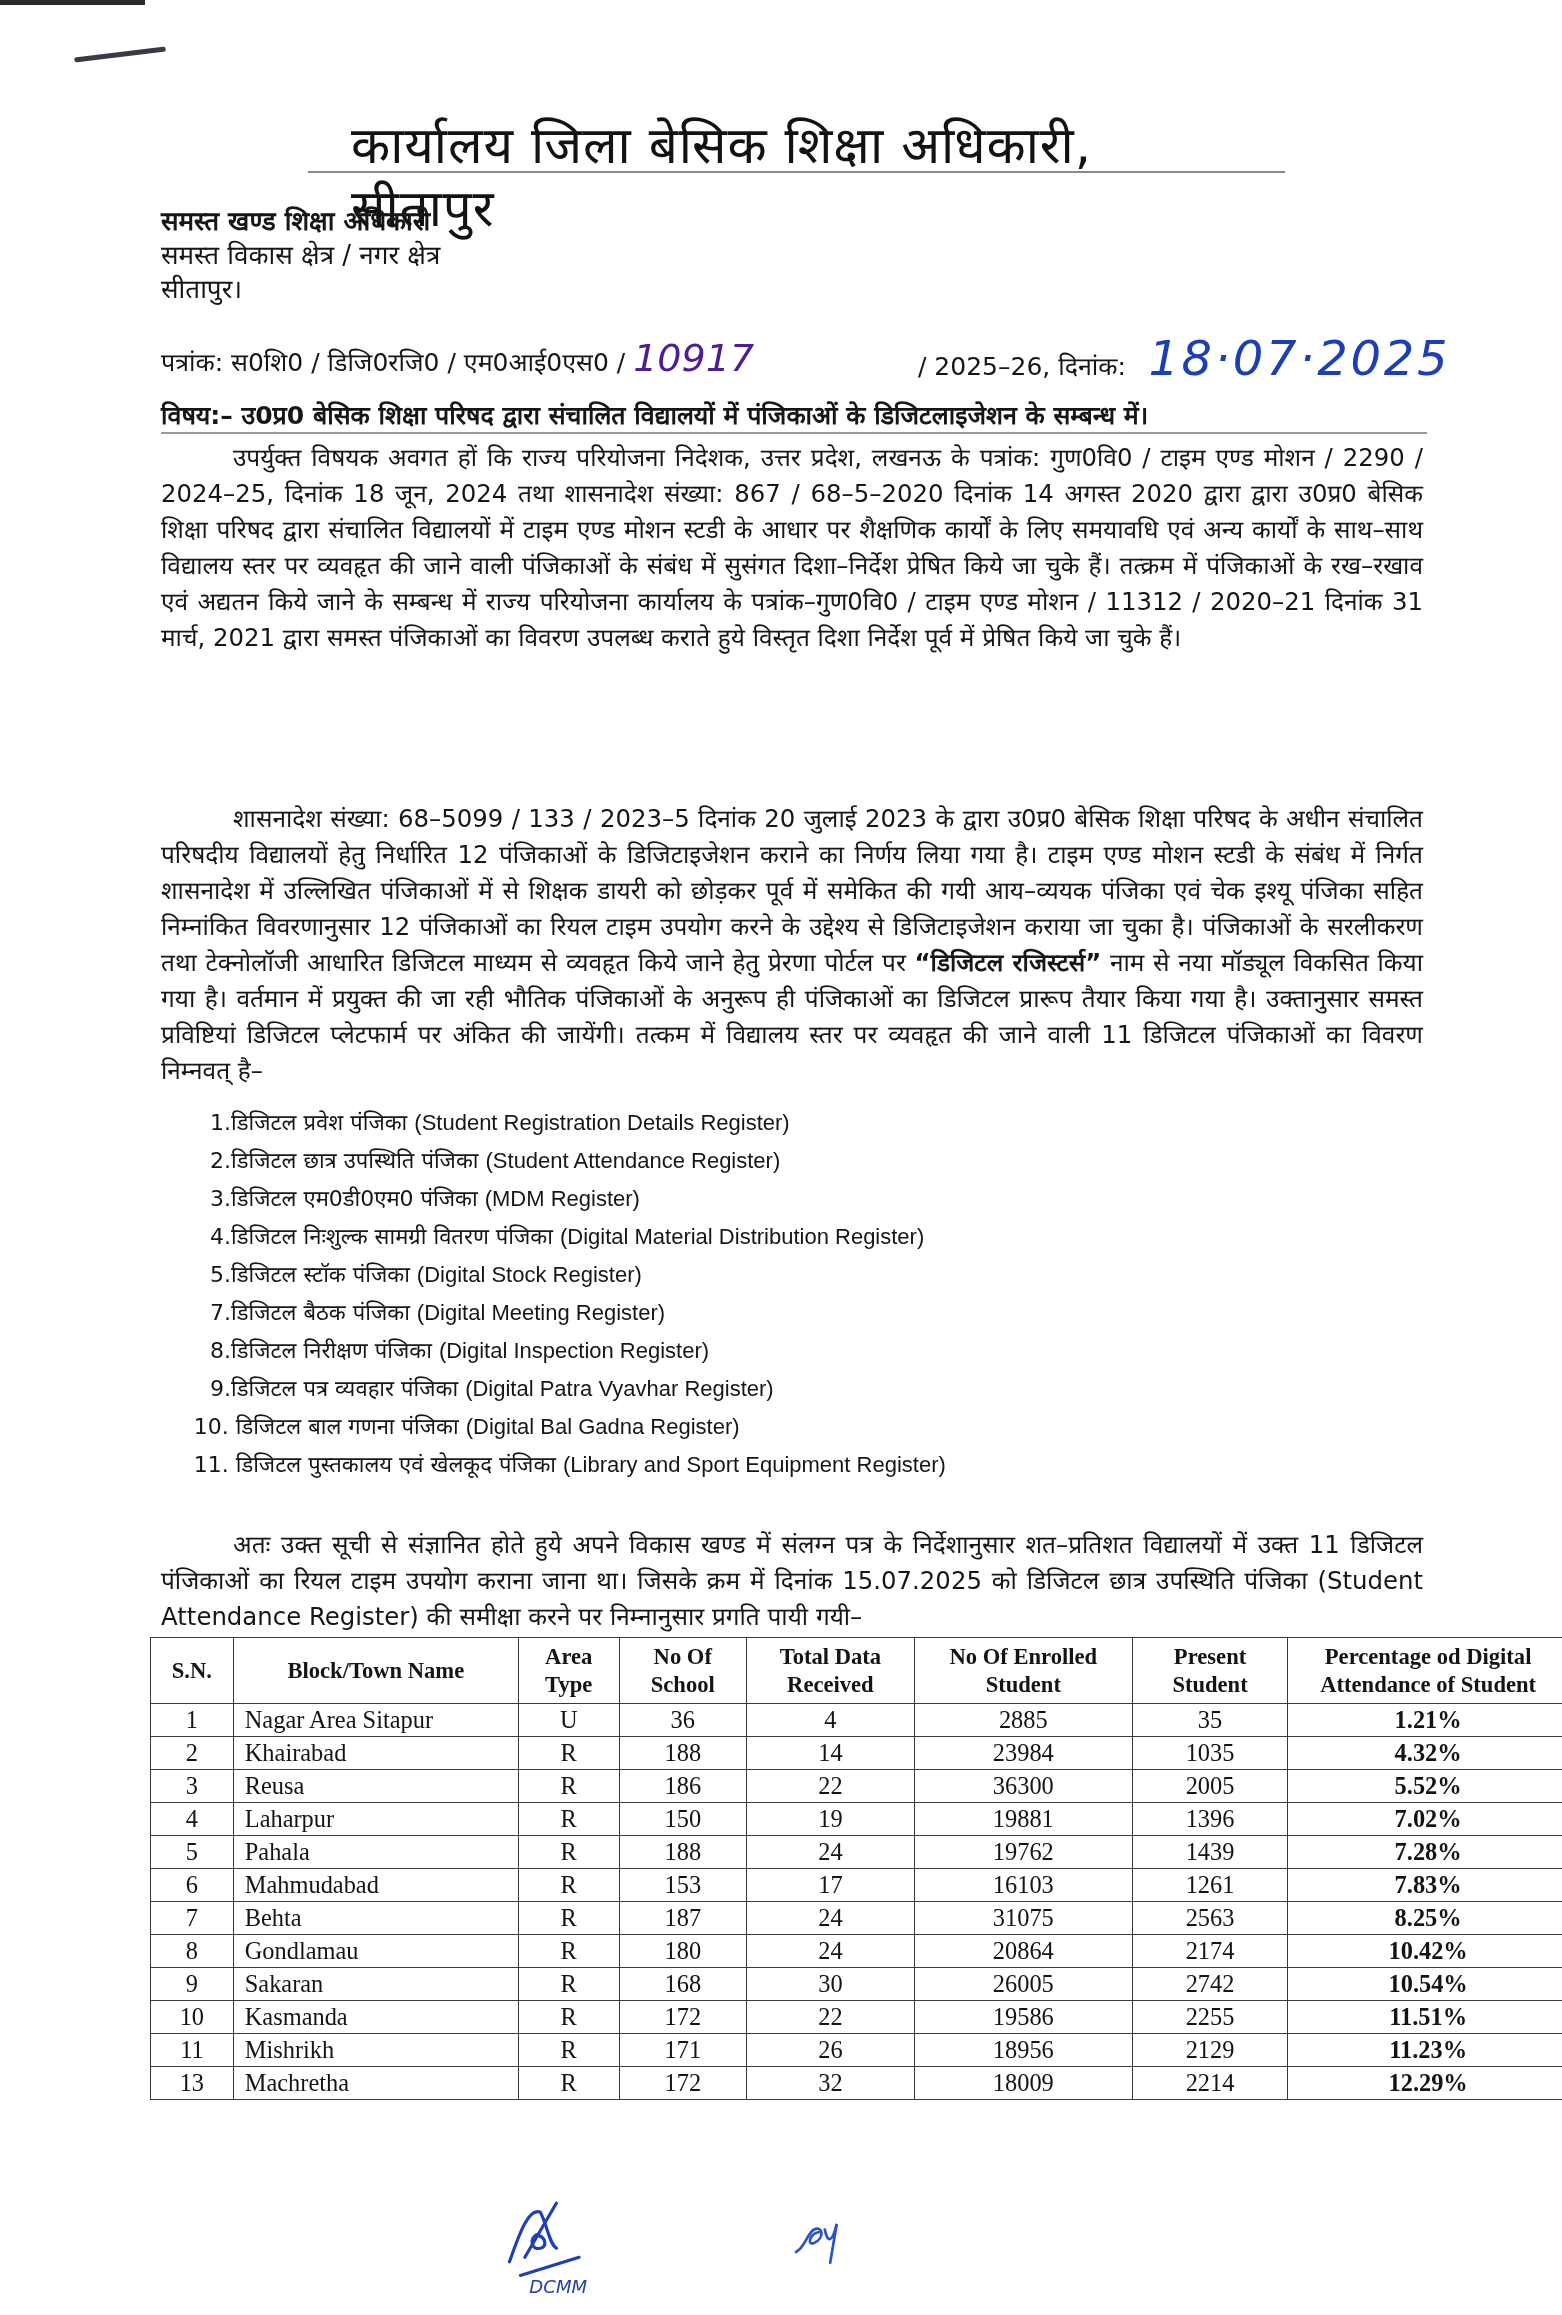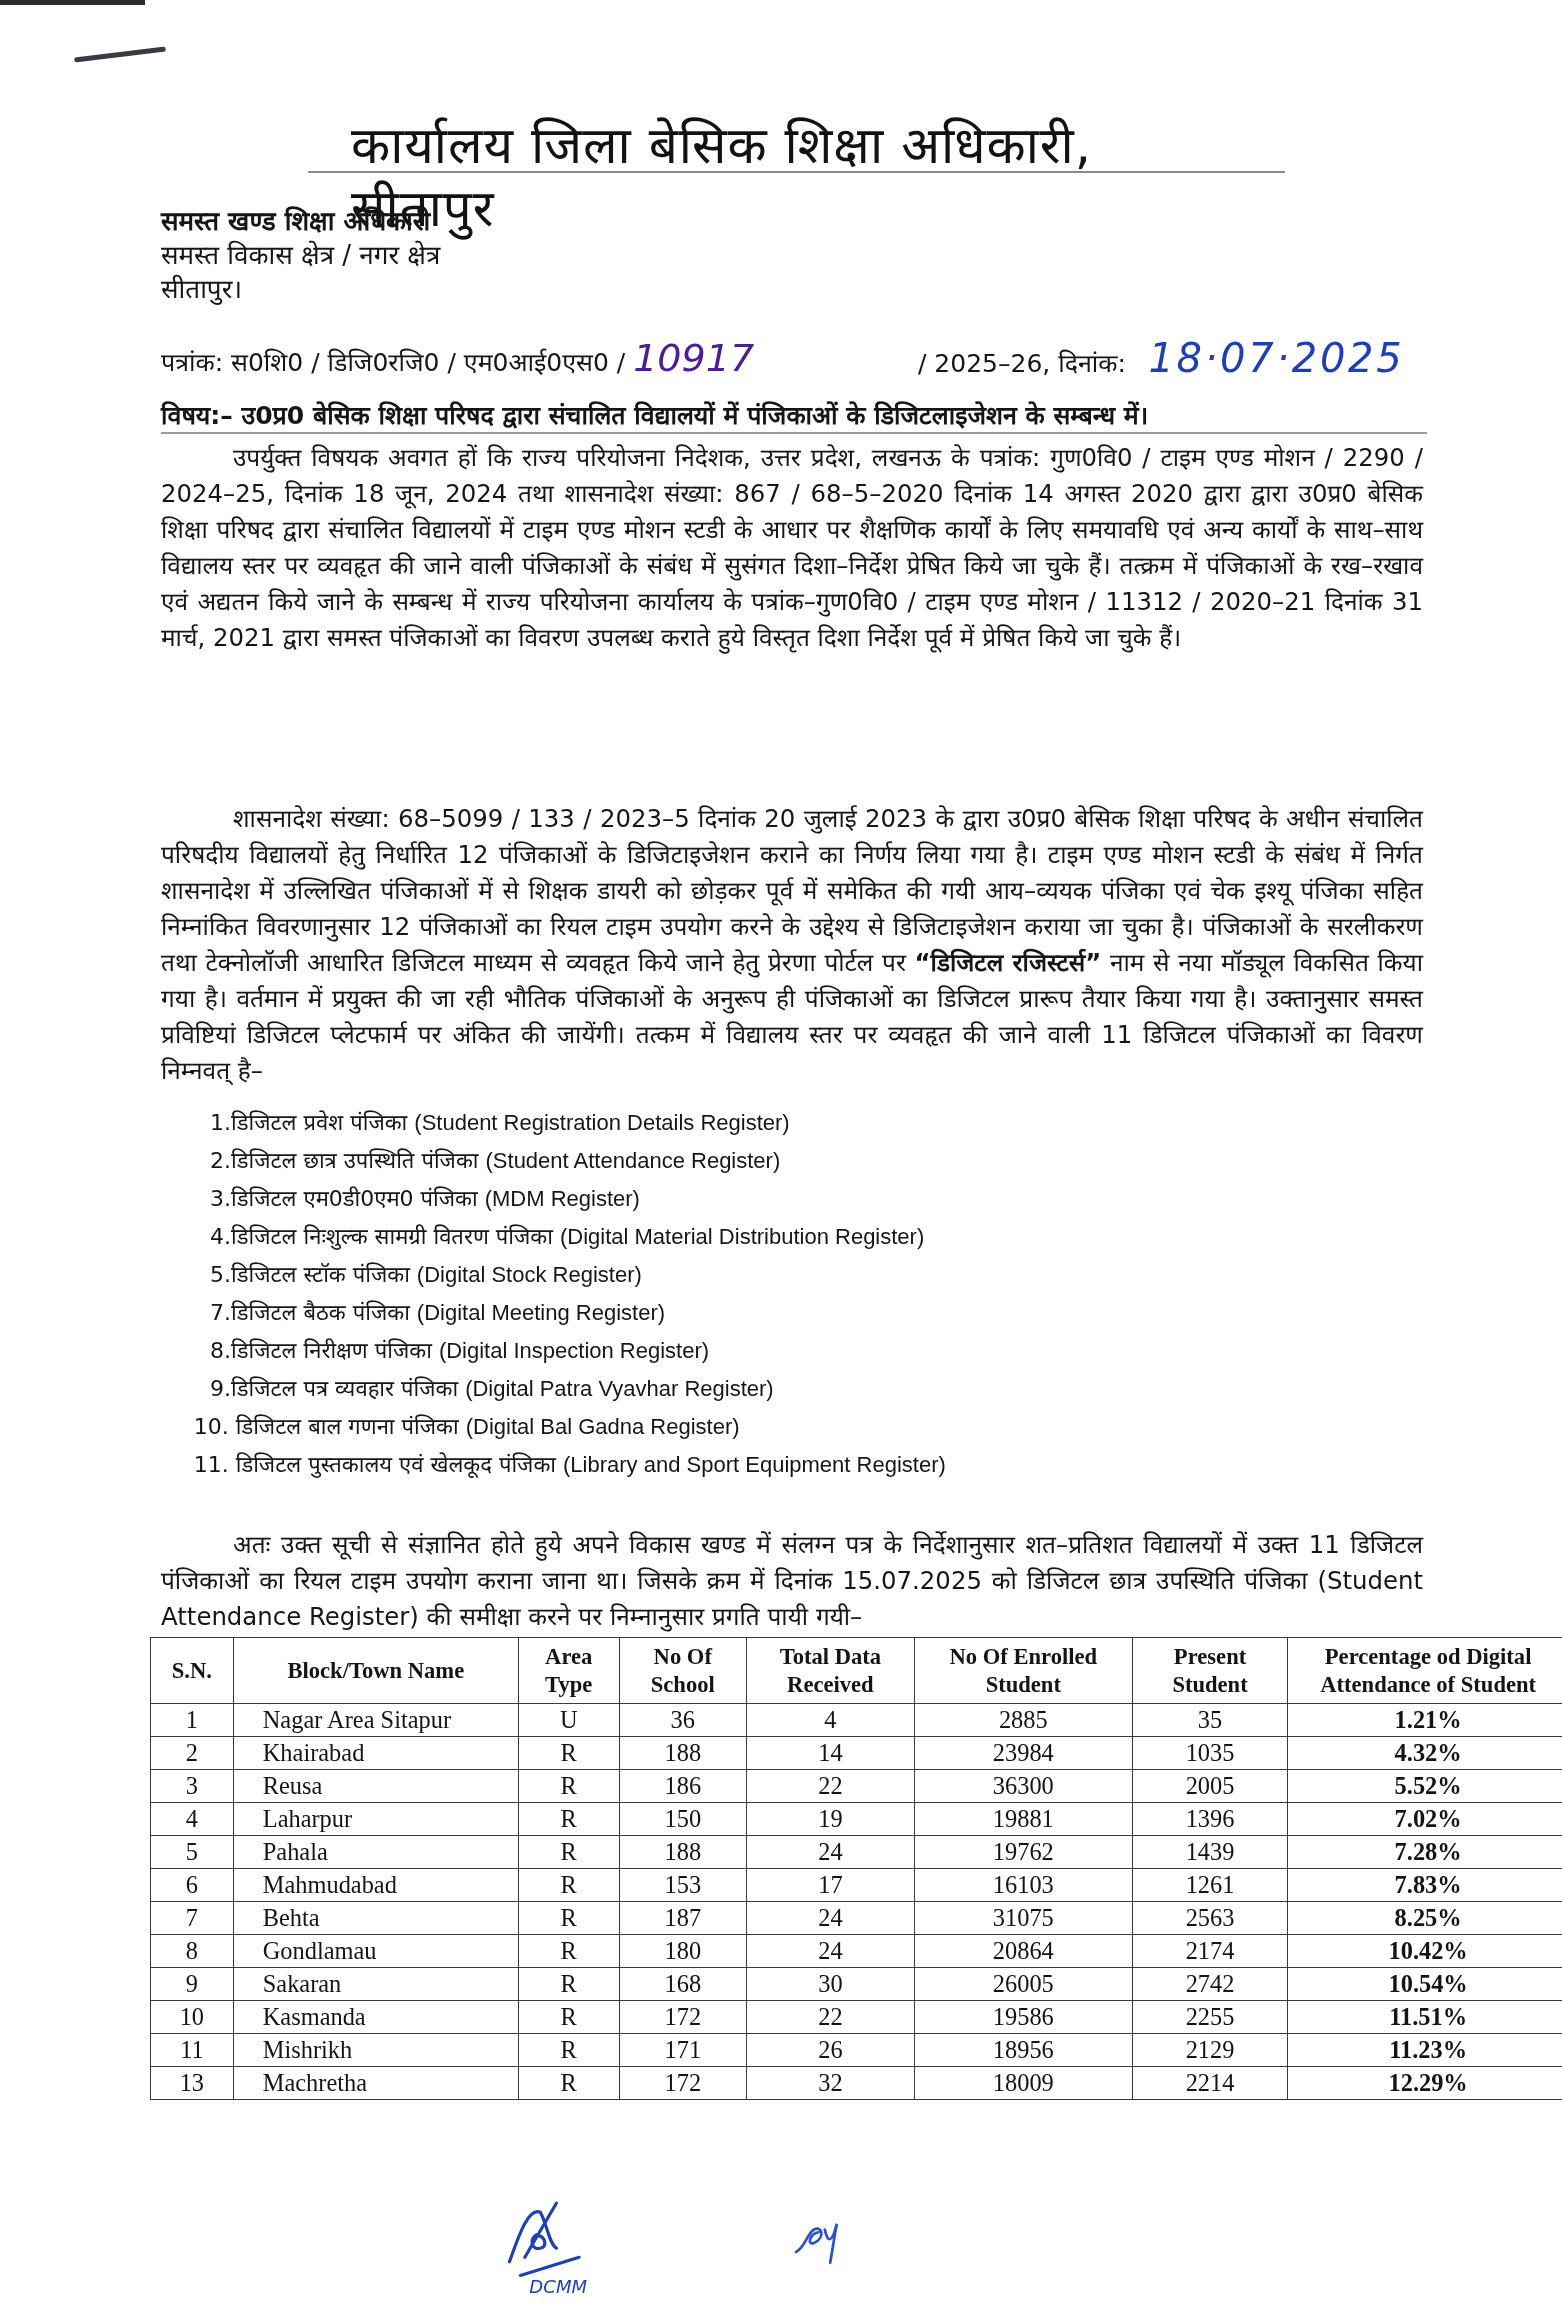--- a/index.html
+++ b/index.html
@@ -13,38 +13,38 @@
     position: absolute; left: 351px; top: 114px; width: 887px; text-align: left;
     font-size: 51px; letter-spacing: 0.9px; line-height: 63px; color: #121212;
     font-family: "DejaVu Sans", sans-serif;
   }
   .title-rule { position: absolute; left: 308px; top: 171px; width: 977px; height: 1.8px; background: #8a8a8a; }
   .addr { position: absolute; left: 161px; top: 204px; font-size: 26px; line-height: 34px; font-family: "DejaVu Sans", sans-serif; }
   .addr .bold { font-weight: bold; }
   .ref { position: absolute; left: 161px; top: 340px; width: 1294px; font-size: 25px; line-height: 36px; font-family: "DejaVu Sans", sans-serif; }
   .ref .num { color: #4c1d95; font-family: "DejaVu Sans", sans-serif; font-size: 38px; font-style: italic; }
   .ref .year { position: absolute; left: 757px; top: 0; }
-  .ref .date { color: #1c3fb8; font-size: 40px; font-style: italic; margin-left: 14.5px; letter-spacing: 2.7px; }
+  .ref .date { color: #1c3fb8; font-size: 48px; font-style: italic; margin-left: 14.5px; letter-spacing: 2.7px; }
   .subject { position: absolute; left: 161px; top: 398px; width: 1294px; font-size: 25px; font-weight: bold; line-height: 36px; font-family: "DejaVu Sans", sans-serif; }
   .subject-rule { position: absolute; left: 161px; top: 432px; width: 1266px; height: 1.8px; background: #9a9a9a; }
   .para { position: absolute; left: 161px; width: 1262px; font-size: 24.4px; line-height: 36px; text-align: justify; font-family: "DejaVu Sans", sans-serif; }
   .p1 { top: 440px; text-indent: 72px; }
   .p2 { top: 801px; text-indent: 72px; }
   .reglist { position: absolute; left: 210px; top: 1104px; width: 1176px; margin: 0; padding: 0; list-style: none; font-size: 22px; line-height: 38px; font-family: "DejaVu Sans", sans-serif; }
   .reglist li { white-space: nowrap; }
   .reglist .en { font-family: "Liberation Sans", sans-serif; }
   .p3 { top: 1527px; text-indent: 72px; }
   table.prog {
     position: absolute; left: 150px; top: 1637px; width: 1419px; border-collapse: collapse;
     font-family: "Liberation Serif", "DejaVu Serif", serif; font-size: 24.4px; color: #141414;
   }
   table.prog th, table.prog td { border: 1.8px solid #3a3a3a; padding: 0 5.4px; text-align: center; }
   table.prog th { font-weight: bold; font-size: 22.6px; line-height: 28px; height: 65px; }
   table.prog td { height: 32px; line-height: 30px; }
-  table.prog td.name { text-align: left; padding-left: 29px; }
+  table.prog td.name { text-align: left; padding-left: 11px; }
   table.prog td.pct { font-weight: bold; text-align: center; }
   .sig { position: absolute; }
 </style>
 </head>
 <body>
 
 <div class="topband"></div>
 <div class="staple"></div>
 
 <div class="title">कार्यालय जिला बेसिक शिक्षा अधिकारी, सीतापुर</div>

